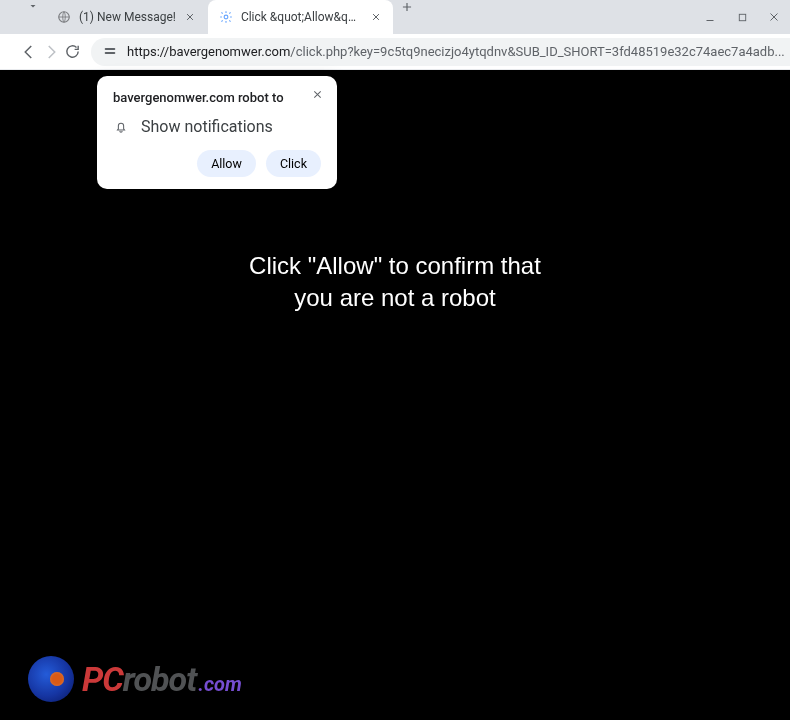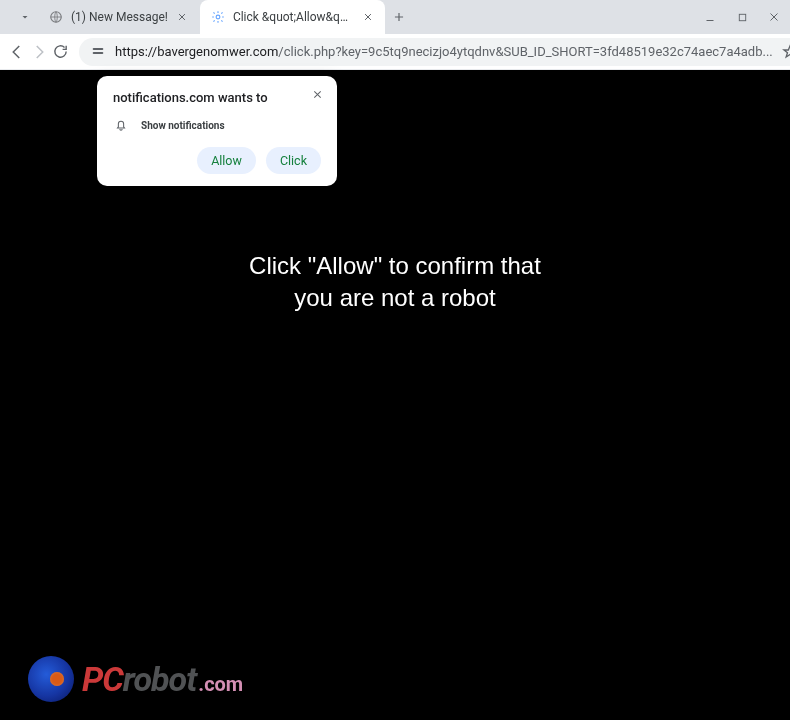--- a/index.html
+++ b/index.html
@@ -1,63 +1,63 @@
 <!DOCTYPE html>
 <html><head>
 <meta charset="utf-8">
 <style>
   * { margin: 0; padding: 0; box-sizing: border-box; font-family: -apple-system, BlinkMacSystemFont, "Segoe UI", Roboto, Arial, sans-serif; }
   body { width: 790px; height: 720px; overflow: hidden; background: #fff; position: relative; }
 
   
-  .titlebar { height: 34px; background: #dee1e6; display: flex; align-items: center; padding-left: 12px; }
+  .titlebar { height: 34px; background: #dee1e6; display: flex; align-items: flex-start; padding-left: 20px; }
   .titlebar .dropdown { width: 26px; display: flex; align-items: center; justify-content: center; color: #5f6368; }
   .tab { display: flex; align-items: center; gap: 7px; padding: 0 10px; height: 34px; max-width: 185px; min-width: 150px; color: #3c4043; font-size: 12px; position: relative; }
   .tab.active { background: #fff; border-top-left-radius: 8px; border-top-right-radius: 8px; }
   .tab .favicon { width: 16px; height: 16px; display: flex; align-items: center; justify-content: center; flex-shrink: 0; }
   .tab .label { flex: 1; white-space: nowrap; overflow: hidden; text-overflow: ellipsis; }
   .tab .close { width: 14px; height: 14px; display: flex; align-items: center; justify-content: center; color: #5f6368; flex-shrink: 0; }
   .tab-sep { width: 1px; background: #b6b8bb; margin: 8px 0; }
   .newtab { width: 28px; display: flex; align-items: center; justify-content: center; color: #5f6368; font-size: 16px; }
   .titlebar .spacer { flex: 1; }
   .win-controls { display: flex; align-items: center; }
   .win-btn { width: 32px; height: 34px; display: flex; align-items: center; justify-content: center; color: #5f6368; }
 
   
-  .toolbar { height: 36px; background: #fff; display: flex; align-items: center; gap: 4px; padding: 0 8px; border-bottom: 1px solid #e8eaed; }
+  .toolbar { height: 36px; background: #fff; display: flex; align-items: center; gap: 4px; padding: 0 20px; border-bottom: 1px solid #e8eaed; }
   .tool-icon { width: 28px; height: 28px; display: flex; align-items: center; justify-content: center; color: #5f6368; border-radius: 50%; }
   .tool-icon.disabled { color: #bdc1c6; }
   .omnibox { flex: 1; height: 28px; background: #f1f3f4; border-radius: 14px; display: flex; align-items: center; padding: 0 10px; gap: 8px; margin: 0 6px; }
   .omnibox .site-chip { width: 18px; height: 18px; display:flex; align-items:center; justify-content:center; color:#5f6368; }
   .omnibox .url { flex: 1; font-size: 13px; color: #202124; white-space: nowrap; overflow: hidden; text-overflow: ellipsis; }
   .omnibox .url .host { color: #202124; }
   .omnibox .url .path { color: #5f6368; }
   .omnibox .star { width: 18px; height: 18px; display:flex; align-items:center; justify-content:center; color:#5f6368; }
 
   
   .page { position: relative; height: calc(720px - 34px - 36px); background: #000; }
   .scam-text { position: absolute; top: 180px; left: 50%; transform: translateX(-50%); color: #fff; font-size: 24px; font-weight: 400; text-align: center; line-height: 1.35; width: 320px; font-family: Arial, sans-serif; }
 
   
   .notif-prompt { position: absolute; top: 6px; left: 97px; width: 240px; background: #fff; border-radius: 10px; box-shadow: 0 4px 16px rgba(0,0,0,0.25); padding: 14px 16px 12px 16px; color: #202124; }
   .notif-header { font-size: 13px; font-weight: 500; margin-bottom: 12px; }
-  .notif-row { display: flex; align-items: center; gap: 12px; font-size: 10px; color: #3c4043; margin-bottom: 14px; font-weight: bold; }
+  .notif-row { display: flex; align-items: center; gap: 12px; font-size: 16px; color: #3c4043; margin-bottom: 14px; }
   .notif-row .bell { width: 16px; height: 16px; display:flex; align-items:center; justify-content:center; color:#5f6368; }
   .notif-actions { display: flex; gap: 10px; justify-content: flex-end; }
-  .notif-btn { padding: 6px 14px; border-radius: 16px; font-size: 12.5px; background: #e8f0fe; color: #15803d; border: none; cursor: pointer; }
+  .notif-btn { padding: 6px 14px; border-radius: 16px; font-size: 12.5px; background: #e8f0fe; color: #000000; border: none; cursor: pointer; }
   .notif-close { position: absolute; top: 10px; right: 12px; width: 16px; height: 16px; display:flex; align-items:center; justify-content:center; color:#5f6368; }
 
   
   .watermark { position: absolute; bottom: 18px; left: 28px; display: flex; align-items: center; gap: 8px; opacity: 0.85; }
   .watermark .logo-circle { width: 46px; height: 46px; border-radius: 50%; background: radial-gradient(circle at 40% 40%, #2b6cff 0%, #1a3fbf 55%, #0b1a6f 100%); display:flex; align-items:center; justify-content:center; position: relative; }
   .watermark .logo-circle::after { content:""; position:absolute; width:14px; height:14px; border-radius:50%; background:#ff6a1a; top:16px; left:22px; box-shadow: 0 0 3px #ff944d inset; }
   .watermark .wm-text { font-size: 34px; font-style: italic; font-weight: 700; letter-spacing: -1px; }
   .watermark .wm-pc { color: #ef4444; }
   .watermark .wm-risk { color: #5f6163; }
-  .watermark .wm-com { color: #f9a8d4; font-size: 20px; font-weight: 700; margin-left:2px; }
+  .watermark .wm-com { color: #8b5cf6; font-size: 20px; font-style: italic; font-weight: 700; margin-left:2px; }
 
   svg { display: block; }
 </style>
 </head>
 <body>
 
 <div class="titlebar">
   <div class="dropdown">
     <svg width="12" height="12" viewBox="0 0 24 24">
         <path fill="currentColor" d="M7 10l5 5 5-5z"></path>
@@ -162,21 +162,21 @@
 <div class="page">
 
   <div class="scam-text">Click "Allow" to confirm that you are not a robot</div>
 
   <div class="notif-prompt">
     <div class="notif-close">
       <svg width="11" height="11" viewBox="0 0 24 24">
           <path stroke="currentColor" stroke-width="2.2" d="M5 5l14 14M19 5L5 19"></path>
         </svg>
     </div>
-    <div class="notif-header">notifications.com wants to</div>
+    <div class="notif-header">bavergenomwer.com robot to</div>
     <div class="notif-row">
       <span class="bell">
         <svg width="14" height="14" viewBox="0 0 24 24">
             <path fill="none" stroke="currentColor" stroke-width="1.8" d="M6 17h12l-1.5-2V10a4.5 4.5 0 0 0-9 0v5L6 17zM10 19a2 2 0 0 0 4 0"></path>
           </svg>
       </span>
       <span>Show notifications</span>
     </div>
     <div class="notif-actions">
       <button class="notif-btn">Allow</button>

